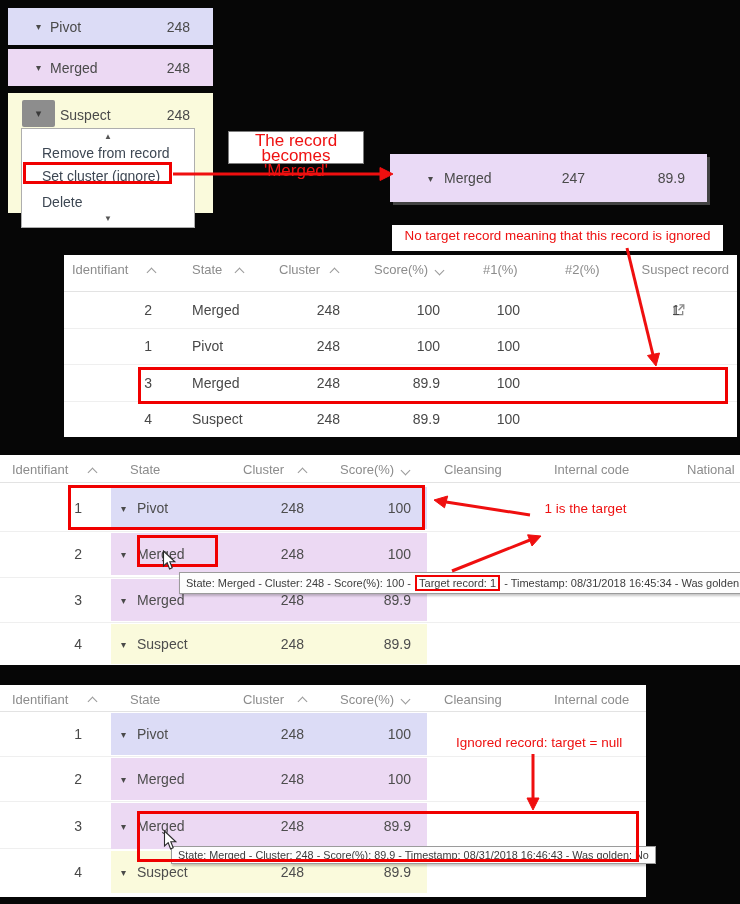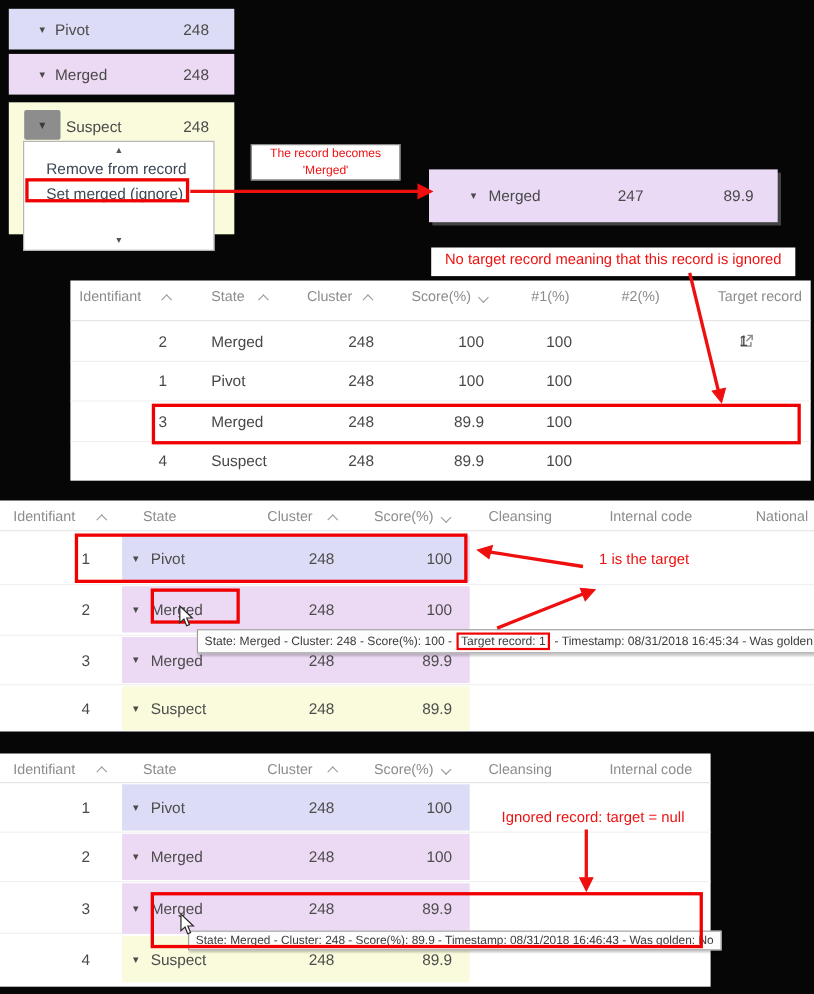--- a/index.html
+++ b/index.html
@@ -26,21 +26,21 @@
         color:#3a3a3a;font-size:11px;}
   .menu{position:absolute;left:21px;top:128px;width:174px;height:100px;background:#fff;
         border:1px solid #aeaeae;box-sizing:border-box;}
   .mscroll{position:absolute;left:0;width:100%;text-align:center;font-size:8px;color:#555;line-height:8px;}
   .mi{position:absolute;left:0;width:100%;height:21px;line-height:21px;padding-left:20px;
       box-sizing:border-box;font-size:14px;color:#3d4753;white-space:nowrap;}
 
   
   .ann{color:var(--red,#ee1111);background:#fff;text-align:center;}
   .annA{left:228px;top:131px;width:136px;height:33px;border:1px solid #7d7d7d;box-sizing:border-box;
-        font-size:11px;line-height:15px;padding-top:1px;}
+        font-size:17px;line-height:15px;padding-top:1px;}
   .annB{left:392px;top:225px;width:331px;height:26px;line-height:22px;font-size:13.4px;white-space:nowrap;}
   .annC{left:498px;top:501px;width:175px;font-size:13.5px;line-height:16px;background:transparent;}
   .annD{left:456px;top:735px;font-size:13.5px;white-space:nowrap;background:transparent;}
 
   
   .preview{left:390px;top:154px;width:317px;height:48px;background:var(--merged-light-bg,#eadaf6);
            box-shadow:3px 3px 0 rgba(225,225,225,0.28);font-size:14px;color:#4a4a4a;}
   .preview .fc{position:absolute;left:38px;top:50%;transform:translateY(-50%);font-size:10px;}
   .preview .fl{position:absolute;left:54px;top:50%;transform:translateY(-50%);}
   .preview .n1{position:absolute;right:122px;top:50%;transform:translateY(-50%);}
@@ -111,21 +111,22 @@
       <span class="fl">Suspect</span>
       <span class="fn">248</span>
     </div>
     <div class="gray-btn">
       <span>▾</span>
     </div>
   </div>
   <div class="menu">
     <div class="mscroll" style="top:4px">▲</div>
     <div class="mi" style="top:14px">Remove from record</div>
-    <div class="mi" style="top:37px">Set merged (ignore)</div>
+    <div class="mi" style="top:37px">Set cluster (ignore)</div>
+    <div class="mi" style="top:63px">Delete</div>
     <div class="mscroll" style="top:86px">▼</div>
   </div>
 
   <div class="abs ann annA">
     <div>The record becomes</div>
     <div>'Merged'</div>
   </div>
   <div class="abs preview">
     <span class="fc">▾</span>
     <span class="fl">Merged</span>
@@ -140,21 +141,21 @@
     <span class="hlbl" style="left:8px">Identifiant</span>
     <span class="chev up" style="left:84px;top:14px"></span>
     <span class="hlbl" style="left:128px">State</span>
     <span class="chev up" style="left:172px;top:14px"></span>
     <span class="hlbl" style="left:215px">Cluster</span>
     <span class="chev up" style="left:267px;top:14px"></span>
     <span class="hlbl" style="left:310px">Score(%)</span>
     <span class="chev down" style="left:372px;top:12px"></span>
     <span class="hlbl" style="left:419px">#1(%)</span>
     <span class="hlbl" style="left:501px">#2(%)</span>
-    <span class="hlbl" style="right:8px">Target record</span>
+    <span class="hlbl" style="right:8px">Suspect record</span>
 
     <div class="sep" style="top:72.5px"></div>
     <div class="sep" style="top:109px"></div>
     <div class="sep" style="top:145.5px"></div>
 
     <div class="t1r" style="top:36.5px">
       <span class="cid">2</span>
       <span class="cstate">Merged</span>
       <span class="ccl">248</span>
       <span class="csc">100</span>

